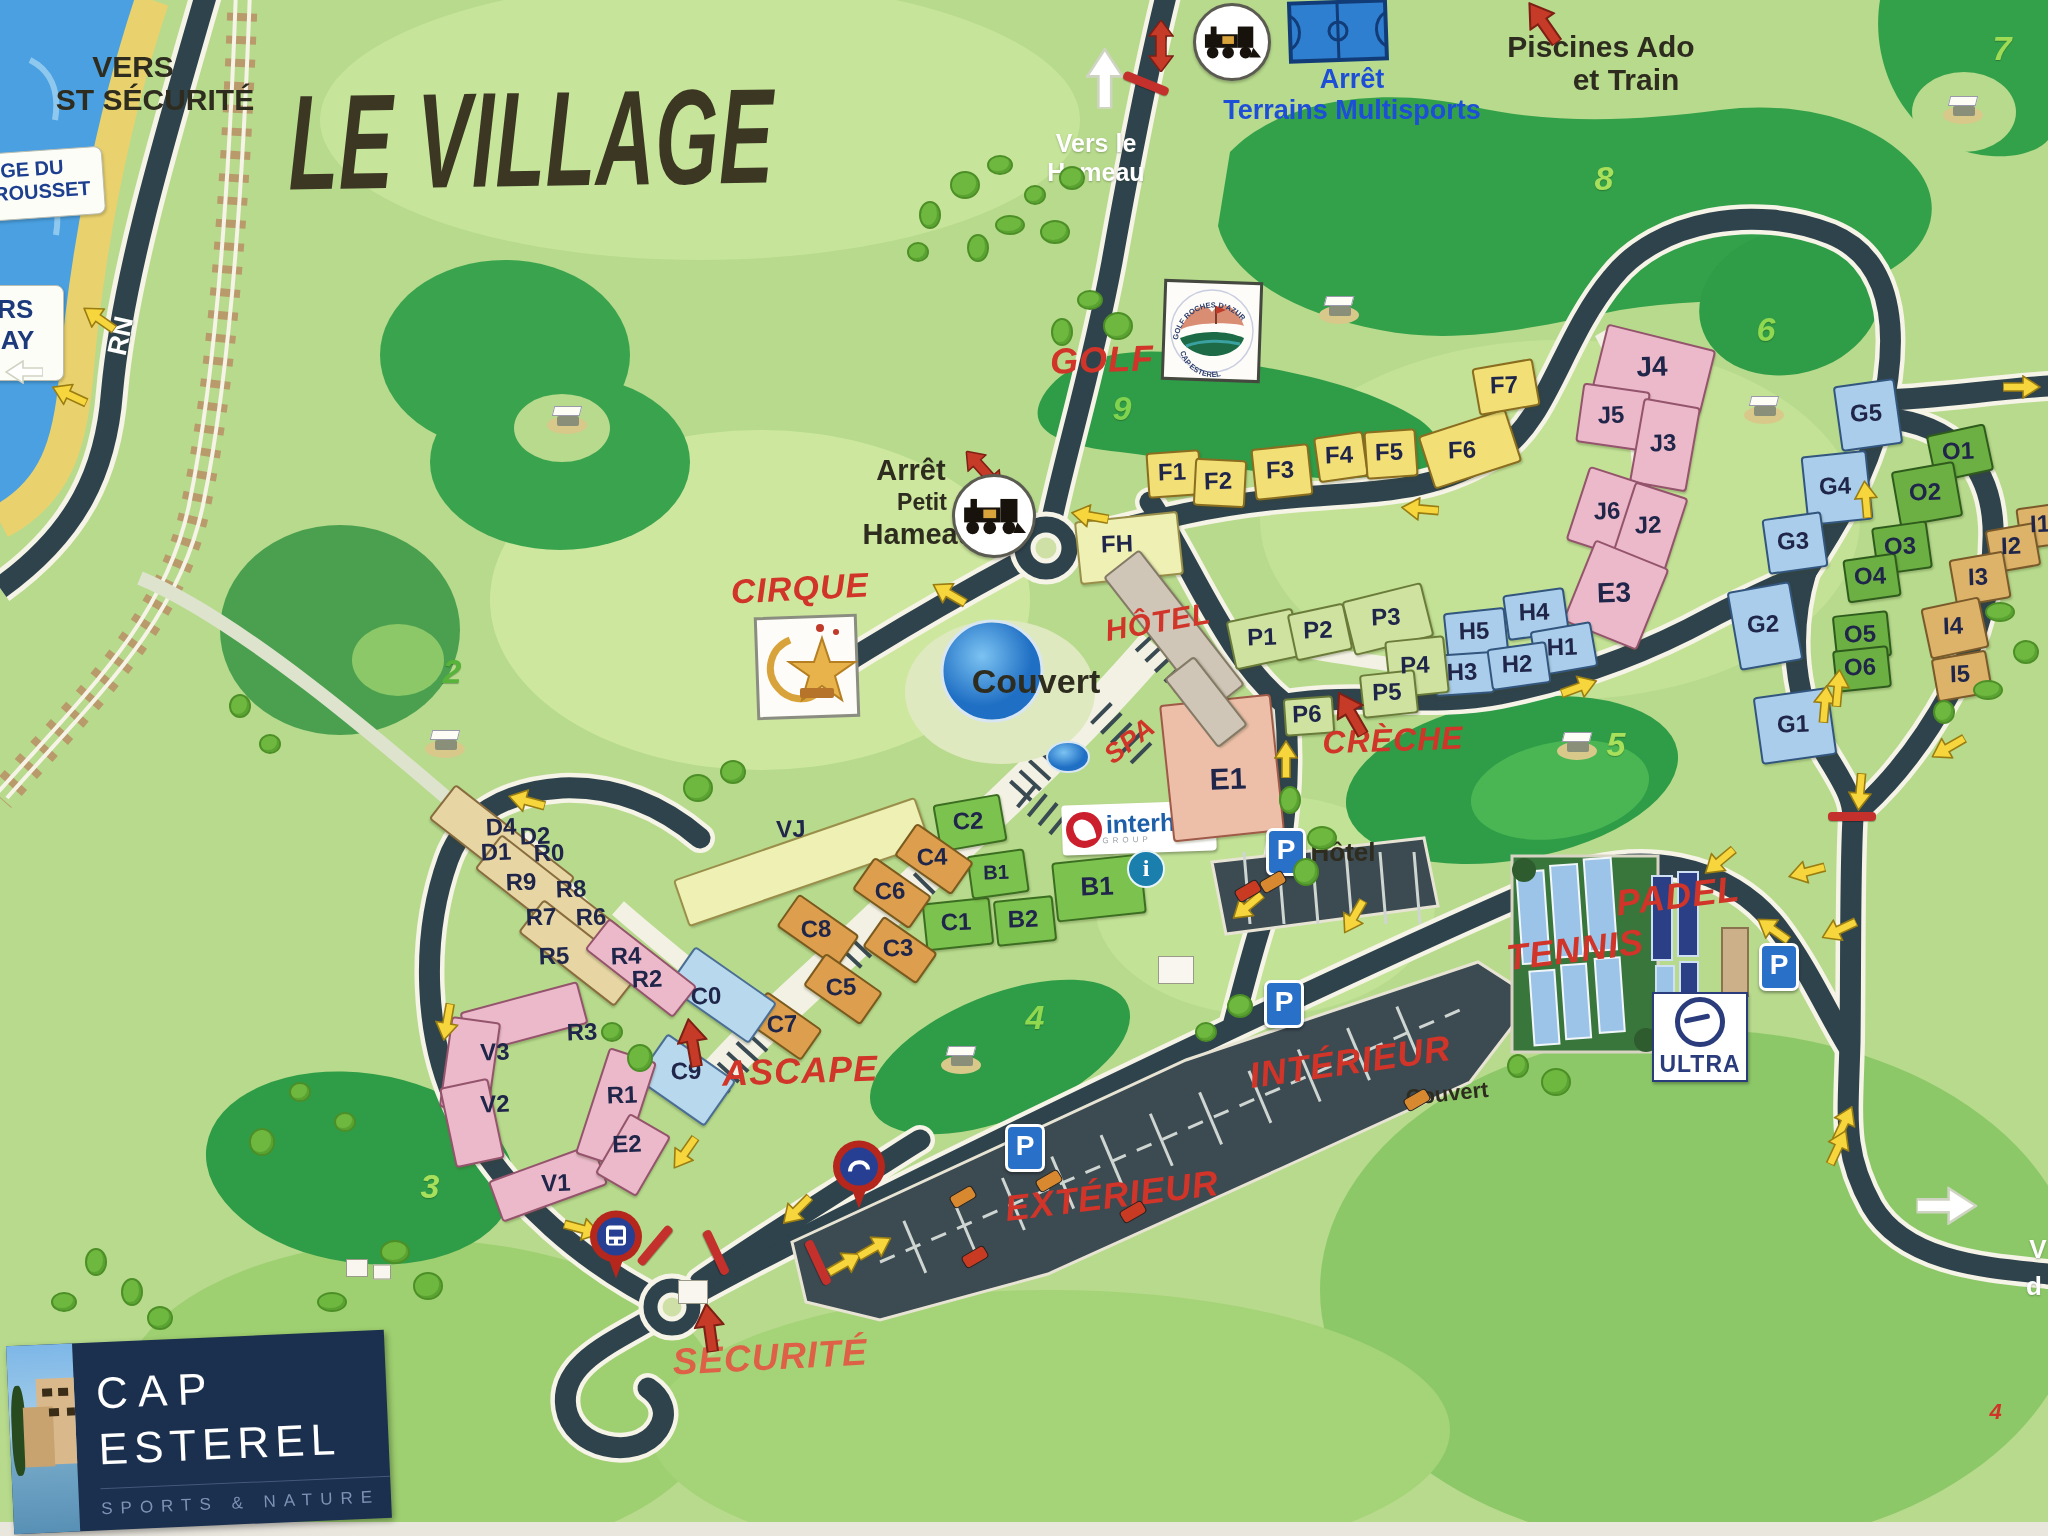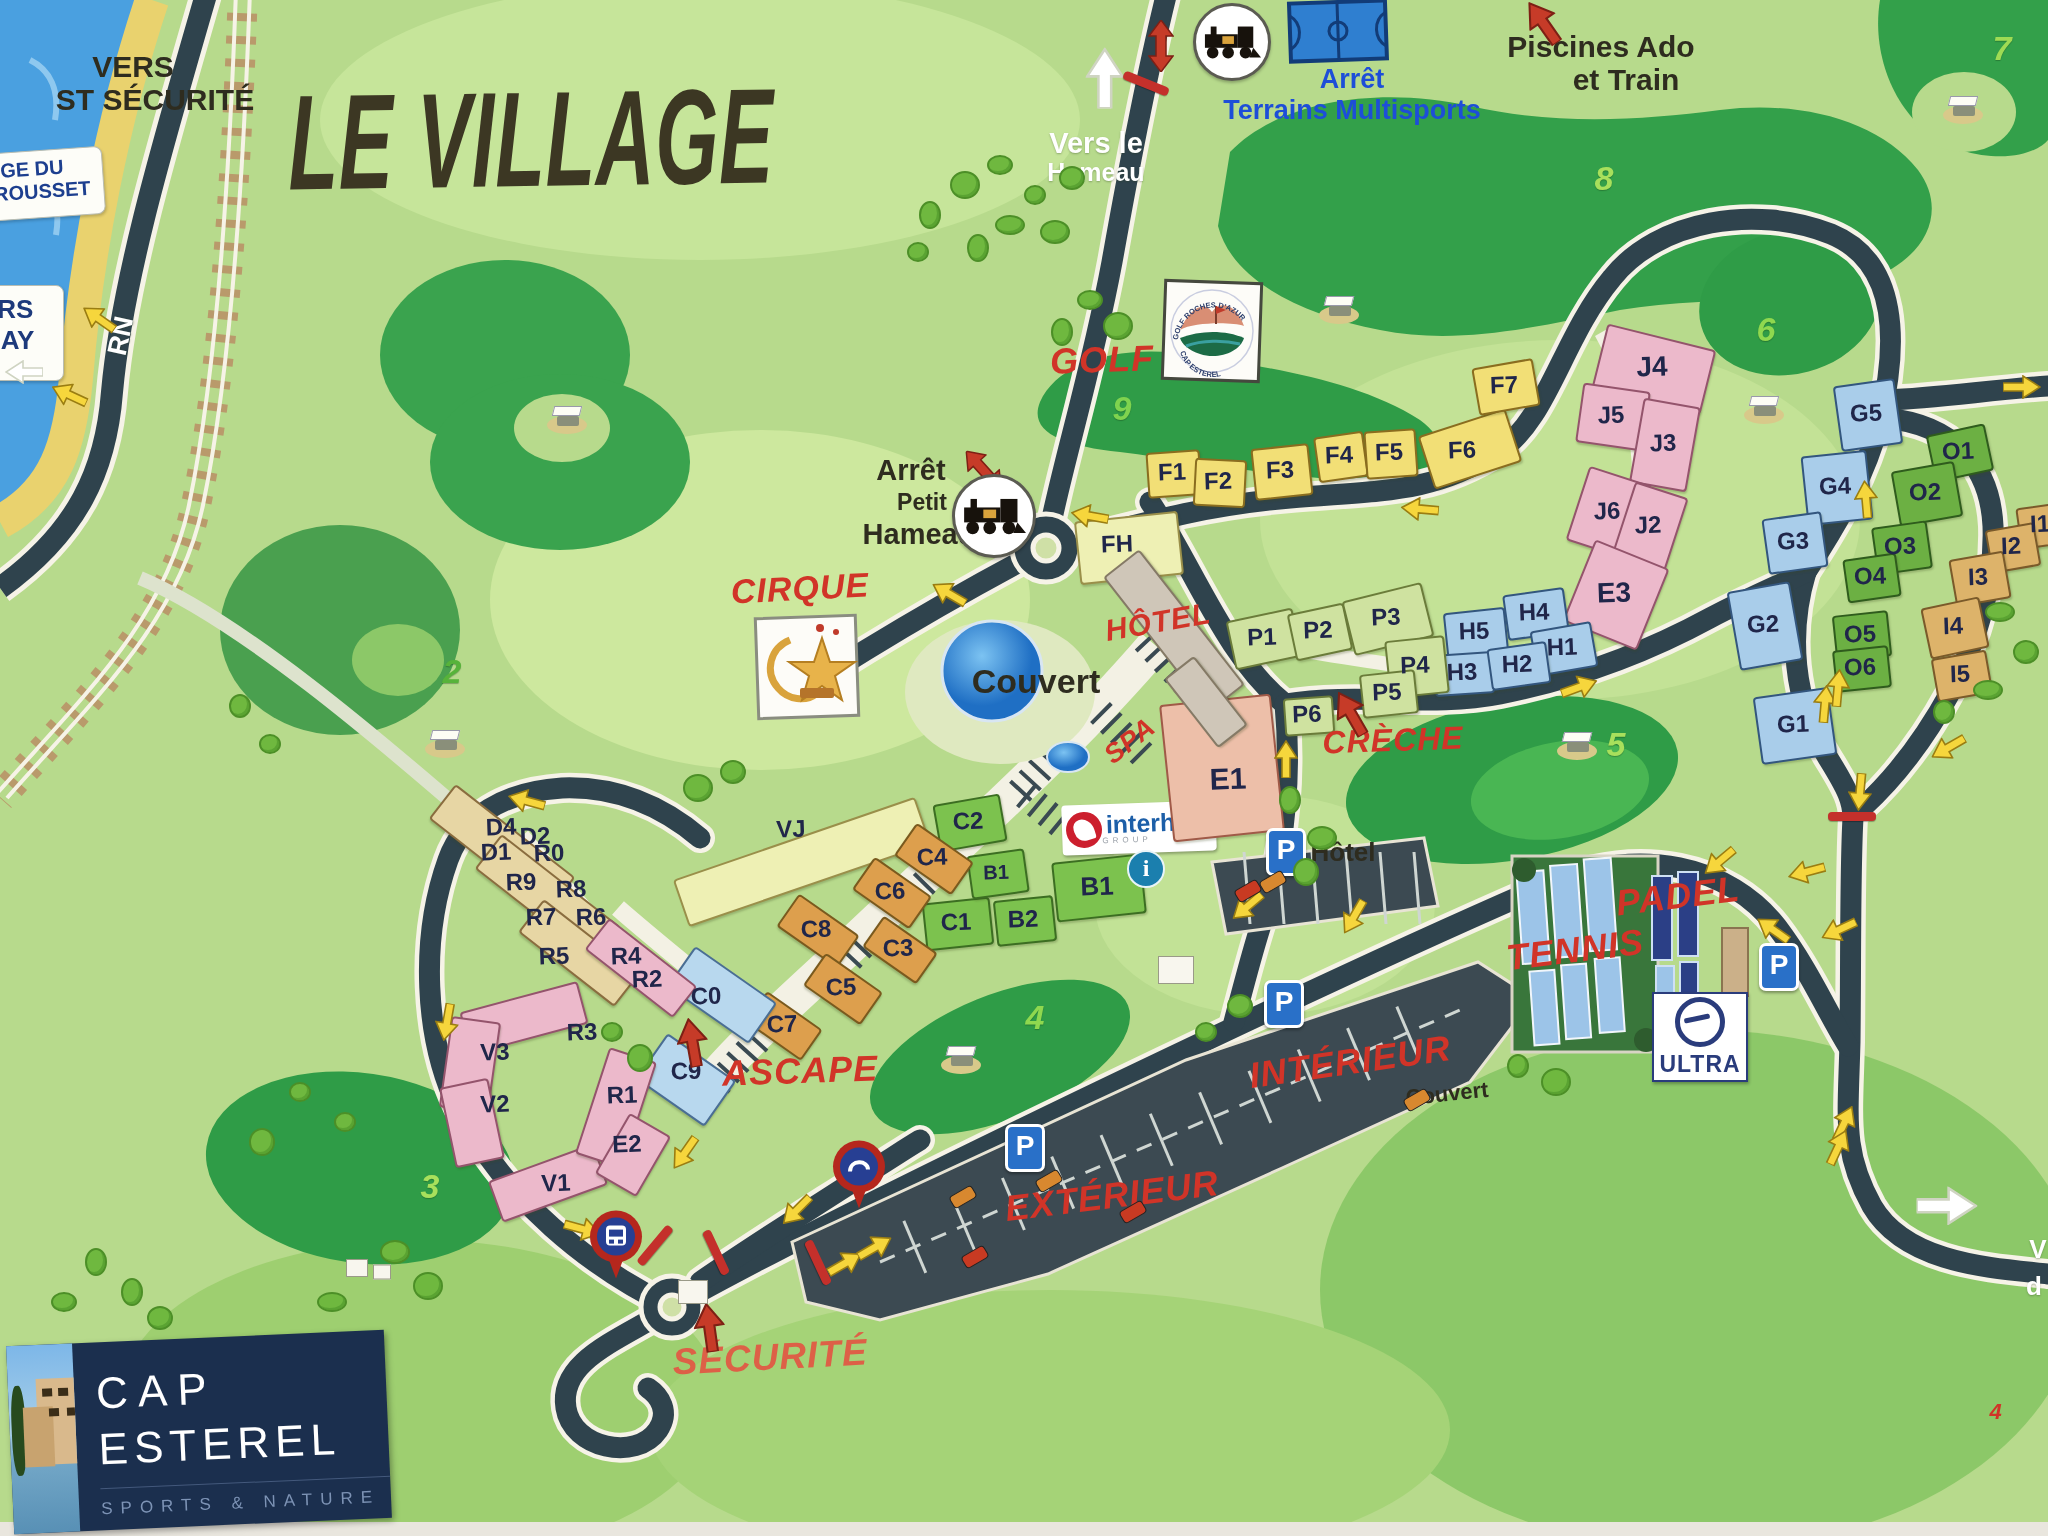--- a/index.html
+++ b/index.html
@@ -477,21 +477,21 @@
     <div class="lbl dlabel" style="left: 1601px; top: 47px; font-size: 30px; transform: translate(-50%, -50%) rotate(0deg);">Piscines Ado</div>
     <div class="lbl dlabel" style="left: 1626px; top: 80px; font-size: 30px; transform: translate(-50%, -50%) rotate(0deg);">et Train</div>
     <div class="lbl dlabel" style="left: 911px; top: 470px; font-size: 29px; transform: translate(-50%, -50%) rotate(0deg);">Arrêt</div>
     <div class="lbl dlabel" style="left: 922px; top: 502px; font-size: 23px; transform: translate(-50%, -50%) rotate(0deg);">Petit</div>
     <div class="lbl dlabel" style="left: 919px; top: 534px; font-size: 29px; transform: translate(-50%, -50%) rotate(0deg);">Hameau</div>
     <div class="lbl dlabel" style="left: 1036px; top: 681px; font-size: 34px; transform: translate(-50%, -50%) rotate(0deg);">Couvert</div>
     <div class="lbl dlabel" style="left: 1343px; top: 852px; font-size: 26px; transform: translate(-50%, -50%) rotate(0deg);">Hôtel</div>
     <div class="lbl dlabel" style="left: 1447px; top: 1094px; font-size: 22px; transform: translate(-50%, -50%) rotate(-6deg);">Couvert</div>
     <div class="lbl glabel" style="left: 1352px; top: 79px; font-size: 27px; transform: translate(-50%, -50%) rotate(0deg);">Arrêt</div>
     <div class="lbl glabel" style="left: 1352px; top: 110px; font-size: 27px; transform: translate(-50%, -50%) rotate(0deg);">Terrains Multisports</div>
-    <div class="lbl wlabel" style="left: 1096px; top: 143px; font-size: 29px; transform: translate(-50%, -50%) rotate(0deg);">Vers le</div>
+    <div class="lbl wlabel" style="left: 1096px; top: 143px; font-size: 25px; transform: translate(-50%, -50%) rotate(0deg);">Vers le</div>
     <div class="lbl wlabel" style="left: 1096px; top: 172px; font-size: 25px; transform: translate(-50%, -50%) rotate(0deg);">Hameau</div>
     <div class="lbl wlabel" style="left: 121px; top: 336px; font-size: 27px; transform: translate(-50%, -50%) rotate(-78deg);">RN</div>
     <div class="lbl wlabel" style="left: 2038px; top: 1249px; font-size: 26px; transform: translate(-50%, -50%) rotate(0deg);">V</div>
     <div class="lbl wlabel" style="left: 2034px; top: 1286px; font-size: 26px; transform: translate(-50%, -50%) rotate(0deg);">d</div>
     <div class="arrowSvg" style="left: 1071px; top: 500px; transform: rotate(190deg);"><svg width="38" height="24" viewBox="0 0 38 24">
         <polygon points="0,8 20,8 20,1 37,12 20,23 20,16 0,16" fill="#f6d63c" stroke="#9a7d12" stroke-width="1.6"></polygon>
       </svg></div>
     <div class="arrowSvg" style="left: 931px; top: 578px; transform: rotate(210deg);"><svg width="38" height="24" viewBox="0 0 38 24">
         <polygon points="0,8 20,8 20,1 37,12 20,23 20,16 0,16" fill="#f6d63c" stroke="#9a7d12" stroke-width="1.6"></polygon>
       </svg></div>

